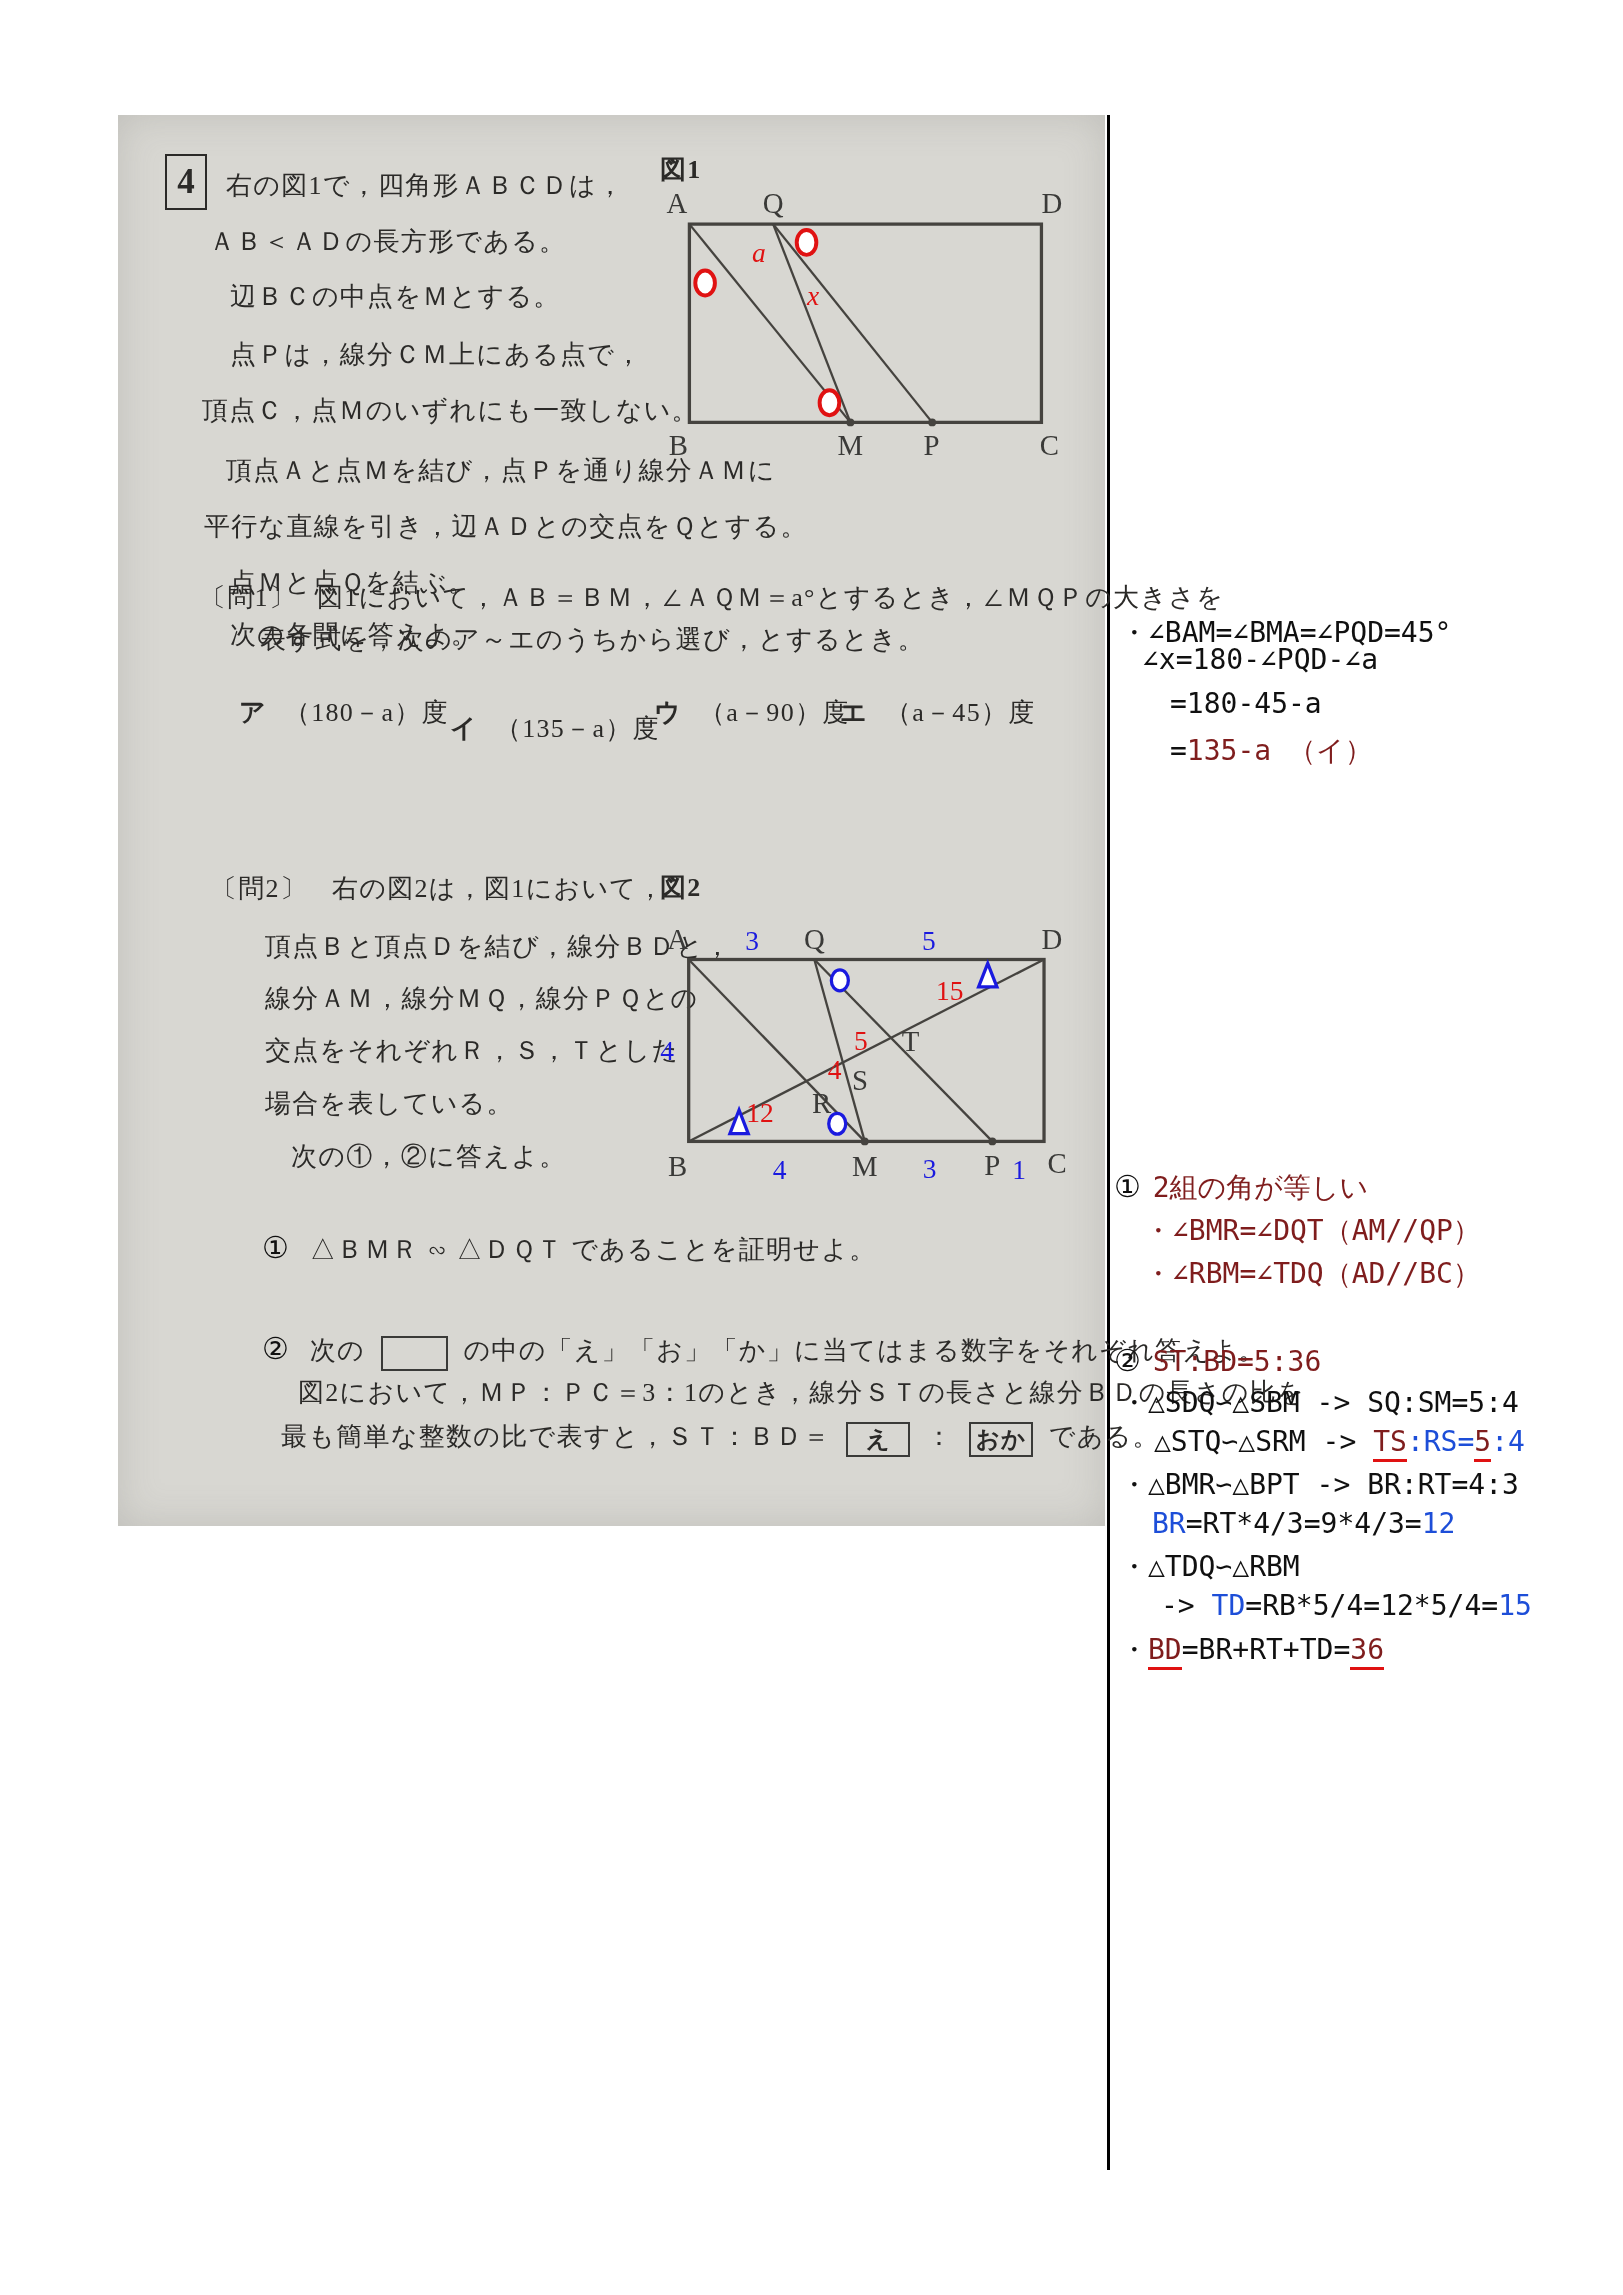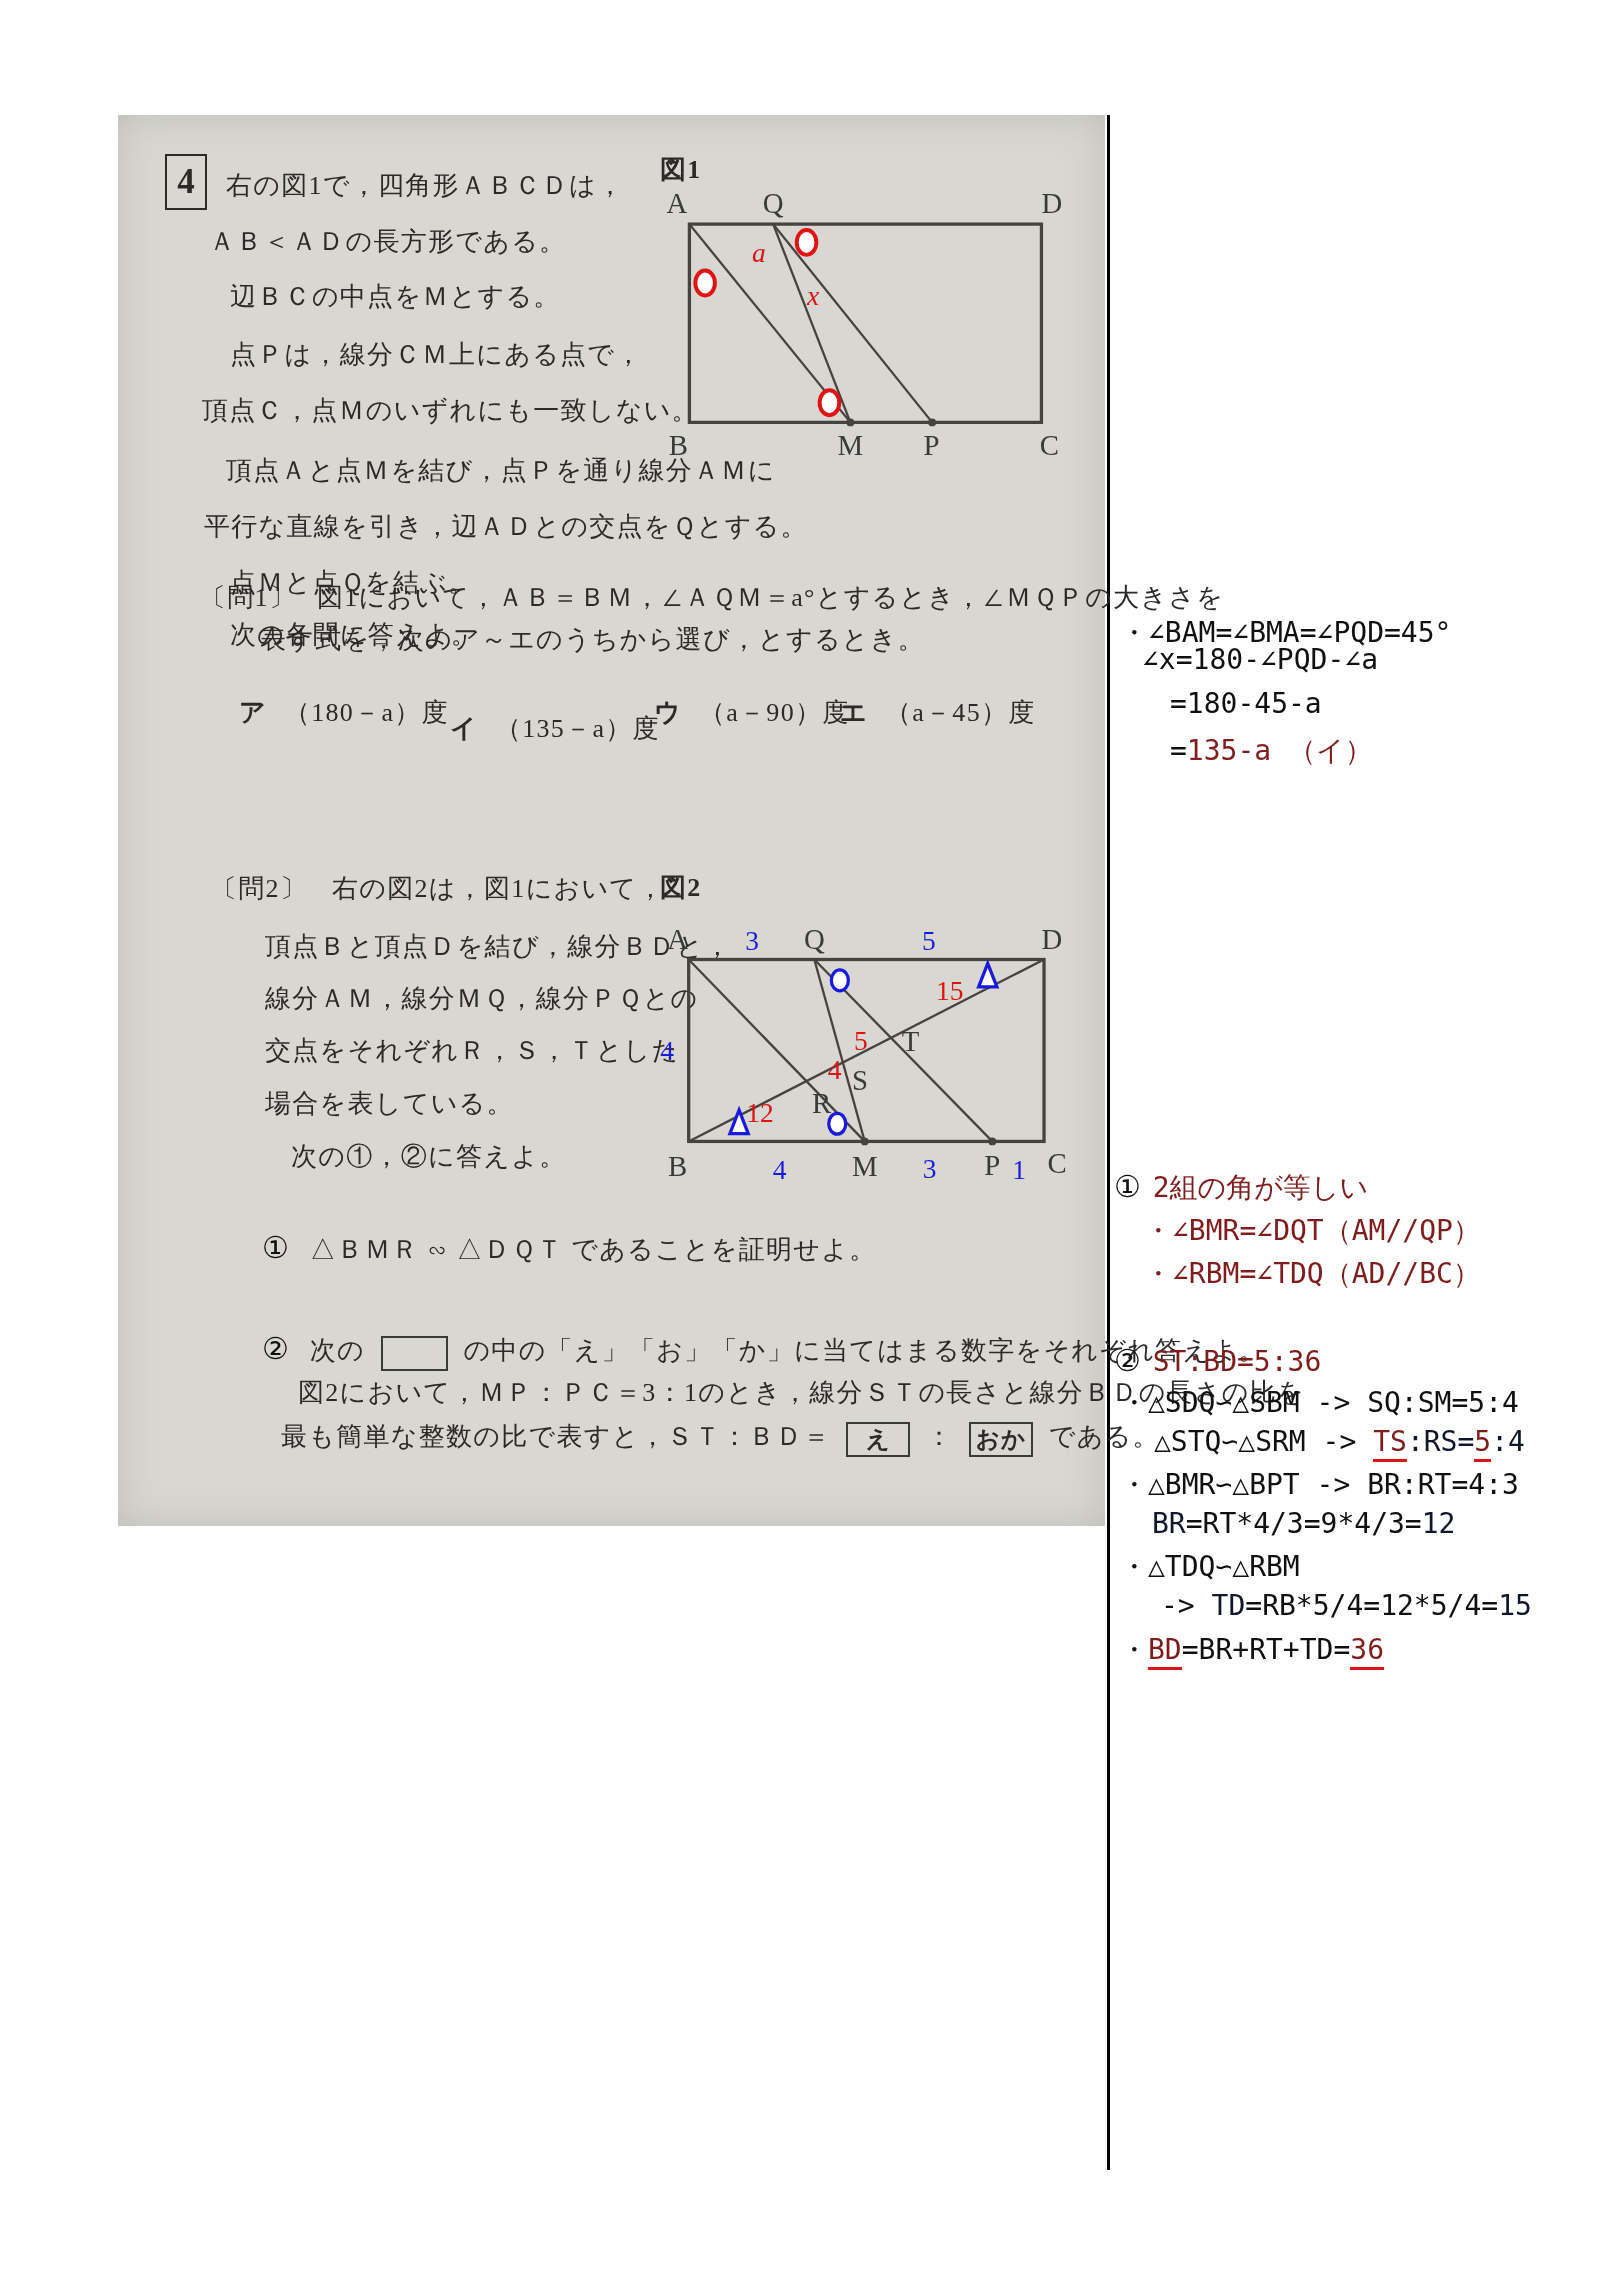--- a/index.html
+++ b/index.html
@@ -19,21 +19,21 @@
   .fig-title{font-weight:bold;}
   .opt-key{font-weight:bold;margin-right:17px;}
   .blank-box{display:inline-block;border:2px solid #3a3a38;min-width:60px;height:31px;
              line-height:31px;text-align:center;vertical-align:middle;margin:0 7.9px;
              font-size:23.6px;font-weight:bold;}
   .blank-box.empty{min-width:63px;}
   
   .ann{font-family:"DejaVu Sans Mono","Liberation Mono",monospace;font-size:28px;
        color:#101010;white-space:nowrap;letter-spacing:0;}
   .red{color:#7f1d1d;}
-  .blue{color:#0f172a;}
+  .blue{color:#1d4ed8;}
   .u-red{border-bottom:3.3px solid #e01212;padding-bottom:0.7px;}
   .circnum{font-family:"Liberation Serif",serif;font-size:30px;color:#101010;margin-right:11.8px;}
   svg{position:absolute;overflow:visible;}
   svg text{font-family:"Liberation Serif",serif;font-size:44px;fill:#3a3a38;}
   svg text.redl{fill:#e01212;font-style:italic;font-size:42px;}
   svg text.bluel{fill:#1a1adf;font-size:42px;}
   svg text.redn{fill:#e01212;font-size:42px;}
 </style>
 </head>
 <body>

